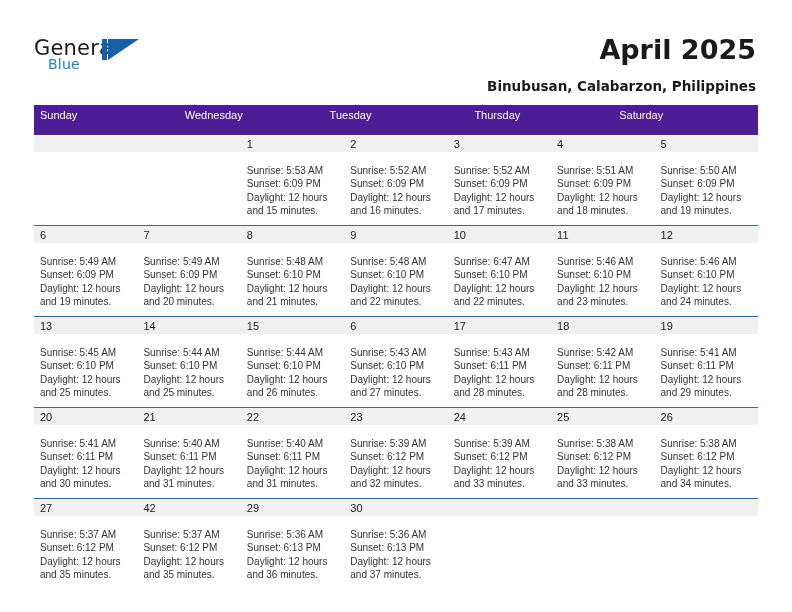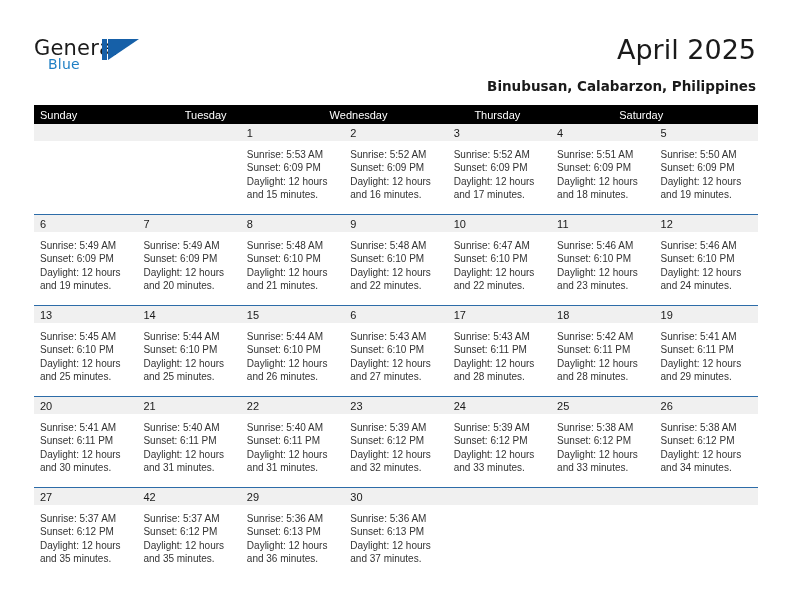--- a/index.html
+++ b/index.html
@@ -75,21 +75,21 @@
     border-bottom: 21px solid transparent;
   }
 
   .title {
     position: absolute;
     right: 36px;
     top: 34px;
     font-size: 27px;
     color: #1a1a1a;
     font-family: "DejaVu Sans", sans-serif;
-    font-weight: 400;
+    font-weight: 700;
     text-align: right;
     white-space: nowrap;
   }
   .subtitle {
     position: absolute;
     right: 36px;
     top: 78px;
     font-size: 13.5px;
     color: #1a1a1a;
     font-family: "DejaVu Sans", sans-serif;
@@ -101,22 +101,22 @@
   
   .calendar {
     position: absolute;
     left: 34px;
     top: 105px;
     width: 724px;
   }
   .weekdays {
     display: flex;
     width: 100%;
-    background: #000000;
-    height: 19px;
+    background: #4c1d95;
+    height: 30px;
   }
   .weekday {
     flex: 1 1 0;
     font-size: 11px;
     color: #ffffff;
     font-family: "Liberation Sans", sans-serif;
     padding: 3px 0 0 6px;
     box-sizing: border-box;
     line-height: 14px;
     white-space: nowrap;
@@ -149,21 +149,21 @@
     font-size: 11px;
     color: #1a1a1a;
     font-family: "Liberation Sans", sans-serif;
     padding: 2px 0 0 6px;
     line-height: 14px;
   }
   .daycell.empty .daynum-band {
     background: #f0f0f0;
   }
   .info {
-    padding: 7px 4px 0 6px;
+    padding: 12px 4px 0 6px;
   }
   .info div {
     font-size: 10px;
     color: #333333;
     font-family: "Liberation Sans", sans-serif;
     line-height: 13.4px;
     white-space: nowrap;
   }
 </style>
 </head>
@@ -180,22 +180,22 @@
       <span class="logo-blue">Blue</span>
     </div>
 
     <div class="title">April 2025</div>
     <div class="subtitle">Binubusan, Calabarzon, Philippines</div>
   </div>
 
   <div class="calendar">
     <div class="weekdays">
         <div class="weekday">Sunday</div>
+        <div class="weekday">Wednesday</div>
         <div class="weekday">Tuesday</div>
-        <div class="weekday">Wednesday</div>
         <div class="weekday">Thursday</div>
         <div class="weekday">Saturday</div>
       </div>
     <div id="weeks-container">
         <div class="week">
           <div class="daycell empty">
             <div class="daynum-band">
               <div class="daynum"></div>
             </div>
           </div>

